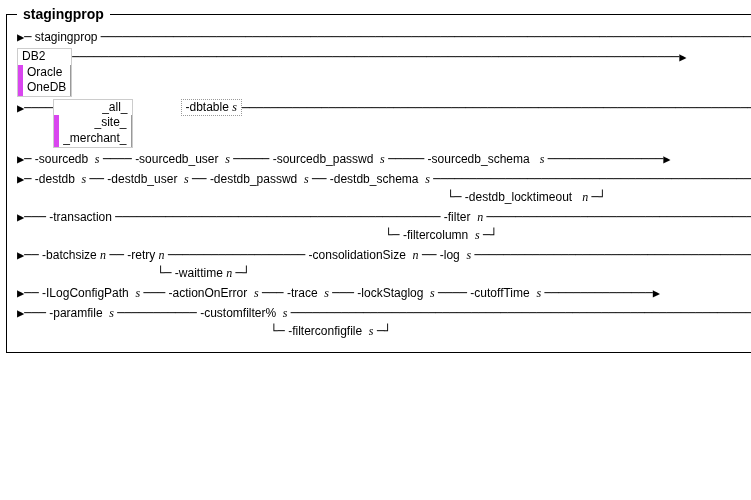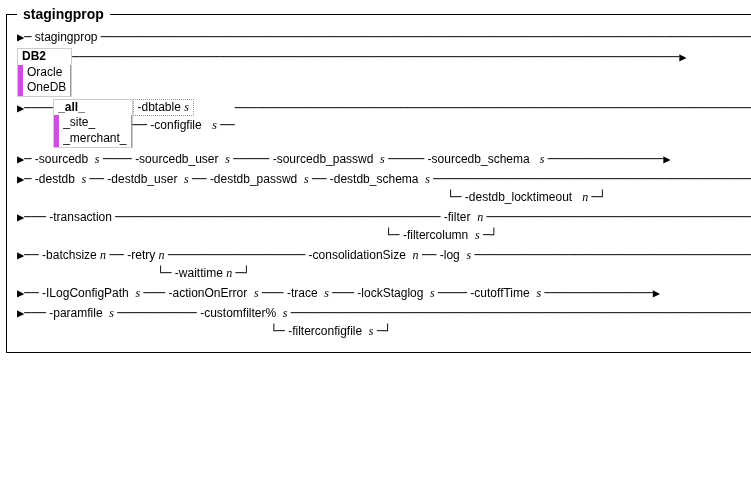--- a/index.html
+++ b/index.html
@@ -33,21 +33,21 @@
     display: inline-block;
     border: 0;
     vertical-align: top;
   }
   .alt > div {
     border-left: 5px solid #d946ef;
     border-right: 1px solid #999;
     padding: 0 4px;
     line-height: 1.3;
   }
-  .alt > div:first-child { border-left:none; border-right:none;font-weight:bold; }
+  .alt > div:first-child { border-left:none; border-right:none; }
   .tok { font-family: Arial; }
   .branch-box {
     display:inline-block;
     border:1px dotted #999;
     padding:0 4px;
   }
   em.var { font-style: italic; font-family: serif; }
   .rowblock { margin-bottom: 2px; }
 </style>
 </head>
@@ -70,35 +70,29 @@
     </div>
     <div class="row" style="flex:1;">
       <span class="sym">────────────────────────────────────────────────────────────────────────────────────▶</span>
     </div>
   </div>
 
   <div class="rowblock" style="display:flex; align-items:flex-start;">
     <div class="row">
       <span class="sym">▶────</span>
     </div>
-    <div class="alt" style="border:1px solid #ccc; display:inline-block;">
+    <div class="alt" style="border:1px solid #ccc; display:inline-block;text-align:right;">
       <div><span class="tok">_all_</span></div>
       <div><span class="tok">_site_</span></div>
       <div><span class="tok">_merchant_</span></div>
     </div>
-    <div style="display:inline-block; vertical-align:top;">
+    <div style="display:inline-block; vertical-align:top;margin-left:48px;">
       <div class="branch-box">
         <span class="tok">-dbtable</span>
         <em class="var">s</em>
-      </div>
-      <div class="row">
-        <span class="sym">──</span>
-        <span class="tok">-configfile</span>
-        <span class="sym">&nbsp;</span><em class="var">s</em>
-        <span class="sym">──</span>
       </div>
     </div>
     <div class="row" style="flex:1;">
       <span class="sym">─────────────────────────────────────────────────────────────────────────▶</span>
     </div>
   </div>
 
   <div class="row rowblock">
     <span class="sym">▶─</span>
     <span class="tok">-sourcedb</span>

